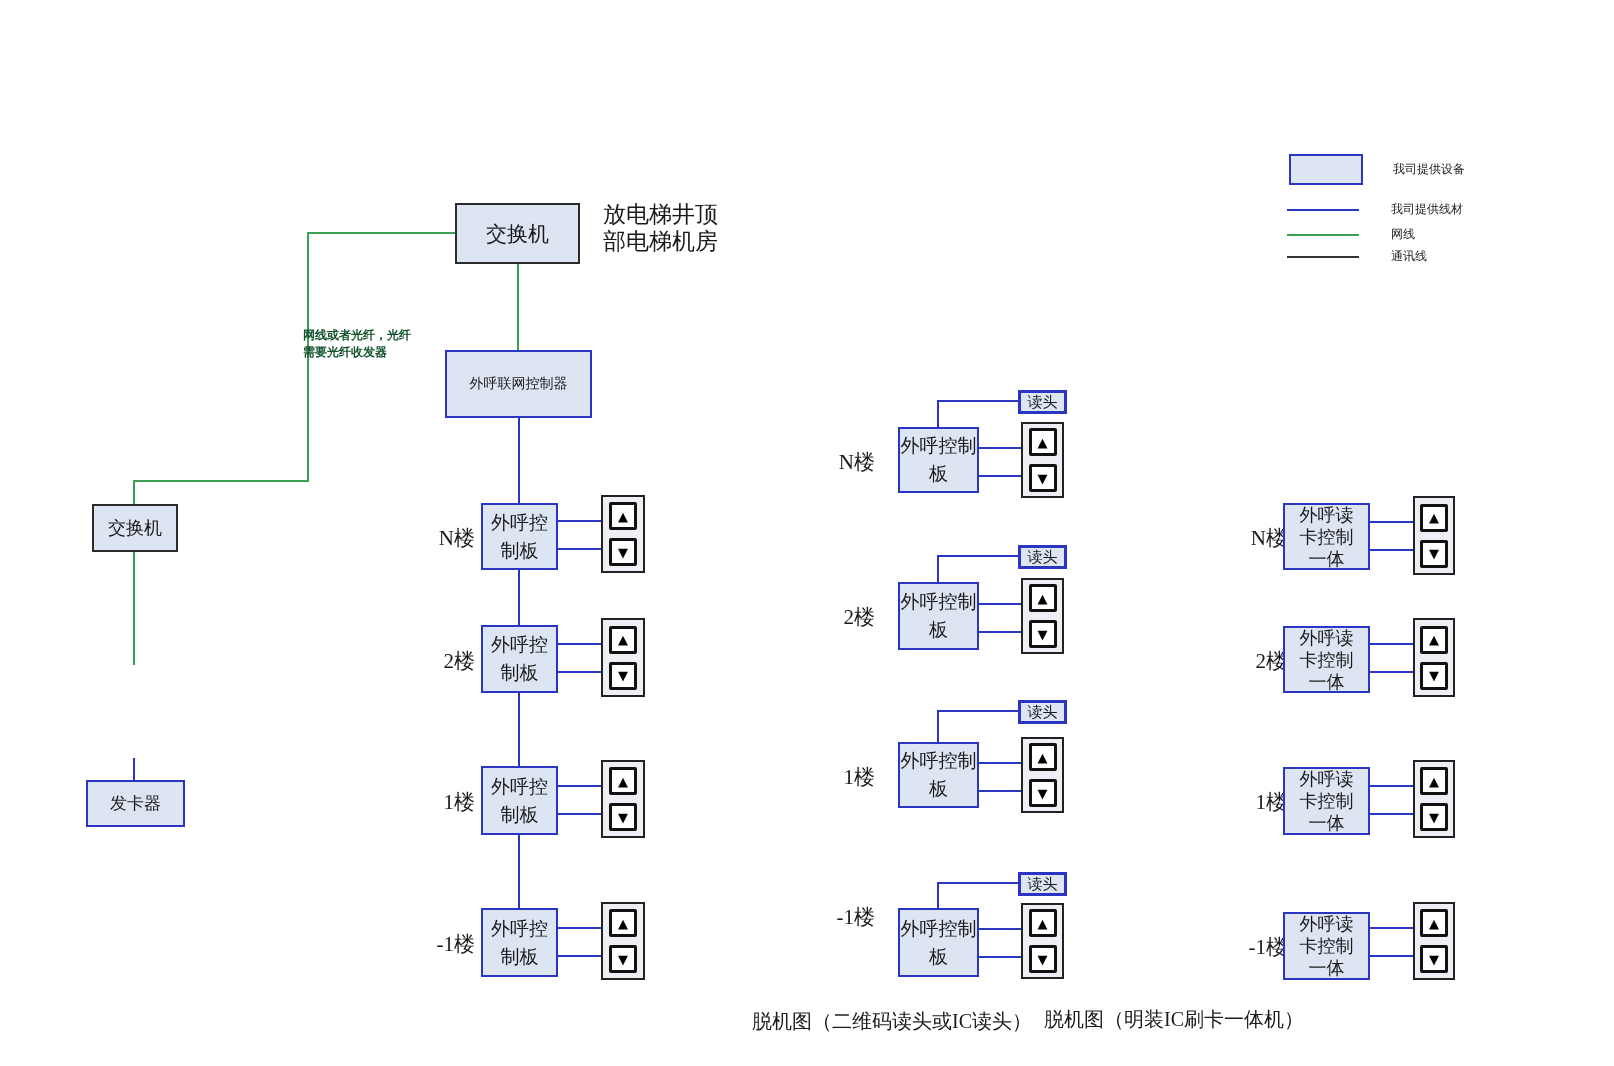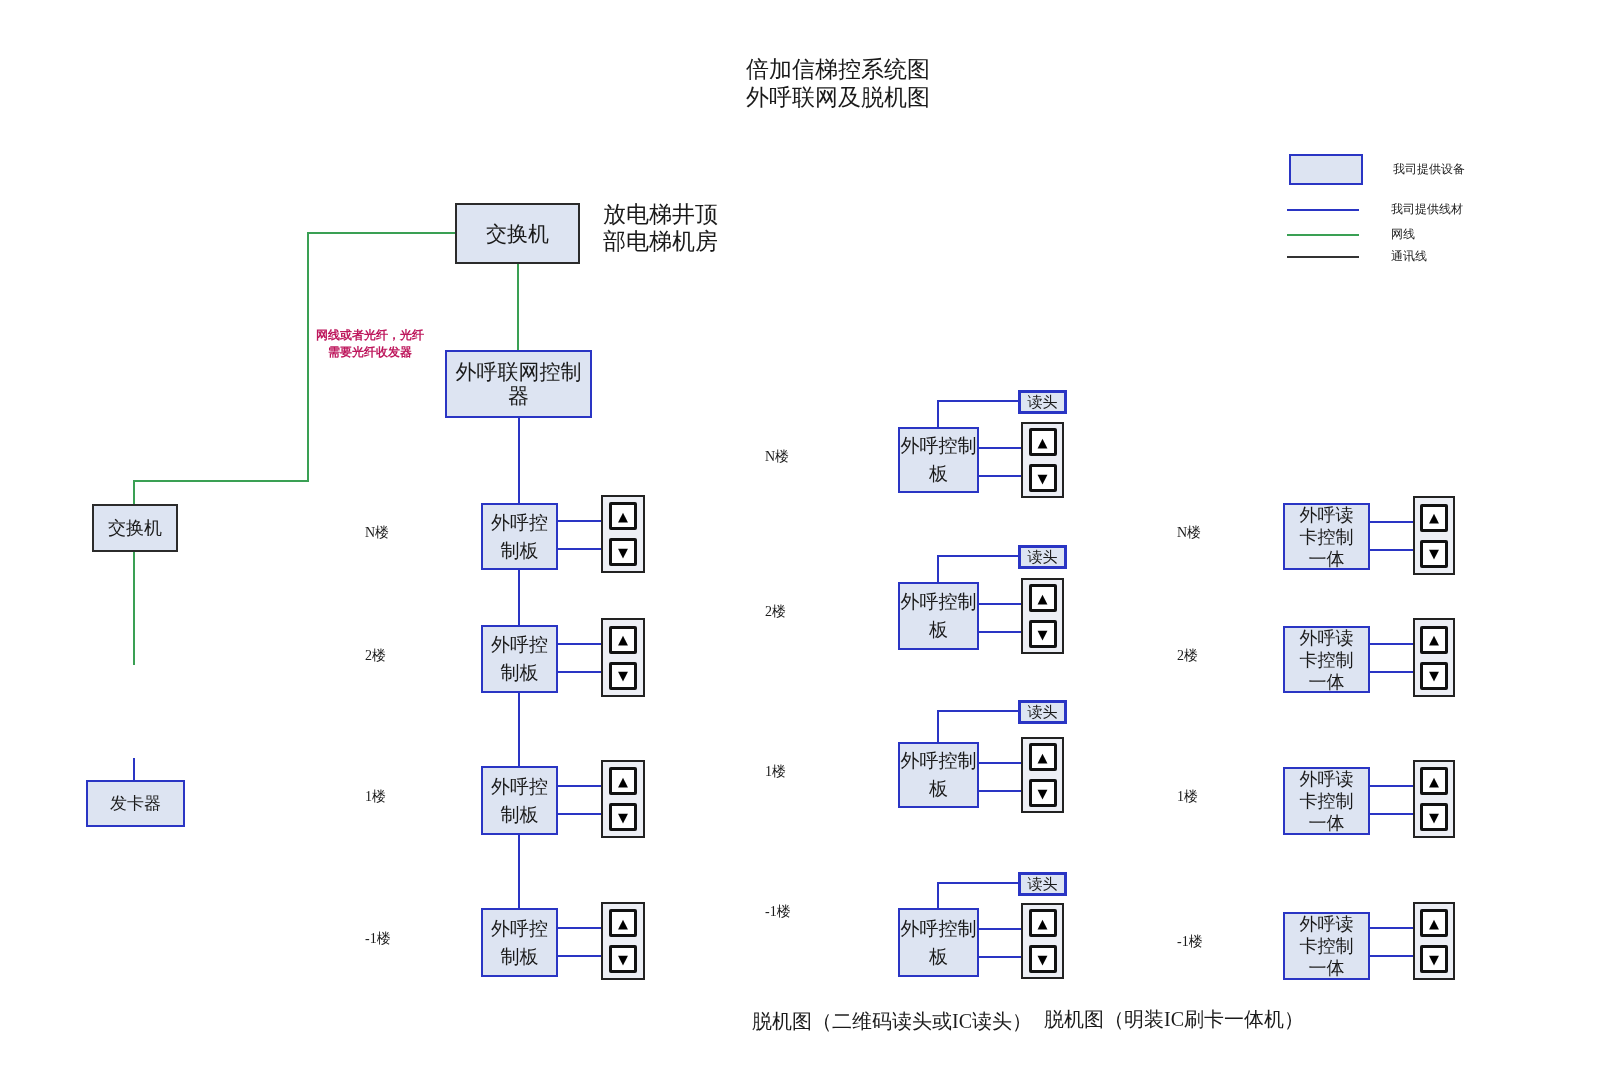--- a/index.html
+++ b/index.html
@@ -22,29 +22,29 @@
   .b-blue-thick{border:3px solid #2a35c4;}
   .panel{
     position:absolute;box-sizing:border-box;background:#edeff5;border:2px solid #222222;
     display:flex;flex-direction:column;align-items:center;justify-content:center;gap:8px;
   }
   .btn{
     width:28px;height:28px;box-sizing:border-box;background:#ffffff;border:3px solid #111111;
     border-radius:2px;display:flex;align-items:center;justify-content:center;
     font-size:13px;line-height:1;color:#000000;font-family:"DejaVu Sans",sans-serif;
   }
-  .floor-label{position:absolute;font-size:14px;text-align:left;width:110px;}
+  .floor-label{position:absolute;font-size:21px;text-align:right;width:110px;}
   .caption{position:absolute;font-size:20px;text-align:center;width:420px;white-space:nowrap;}
   .title{
     position:absolute;left:593px;top:56px;width:490px;text-align:center;
     font-size:23px;line-height:28px;
   }
   .note-small{
-    position:absolute;left:303px;top:327px;width:134px;text-align:center;
-    font-size:12px;font-weight:bold;line-height:17px;color:#be185d;
+    position:absolute;left:303px;top:327px;width:134px;text-align:left;
+    font-size:12px;font-weight:bold;line-height:17px;color:#14532d;
   }
   .big-note{
     position:absolute;left:603px;top:201px;width:120px;font-size:23px;line-height:27px;
     text-align:left;
   }
   .legend-label{position:absolute;font-size:12px;white-space:nowrap;margin-left:16px;}
   .legend-line{position:absolute;width:72px;height:0;border-top:2px solid;}
   .board-txt{font-size:19px;line-height:28px;}
   .aio-txt{font-size:18px;line-height:22px;padding:0 6px;}
 </style>
@@ -92,43 +92,39 @@
     <path class="ln ln-blue" d="M1370 522 H1413"></path>
     <path class="ln ln-blue" d="M1370 550 H1413"></path>
     <path class="ln ln-blue" d="M1370 644 H1413"></path>
     <path class="ln ln-blue" d="M1370 672 H1413"></path>
     <path class="ln ln-blue" d="M1370 786 H1413"></path>
     <path class="ln ln-blue" d="M1370 814 H1413"></path>
     <path class="ln ln-blue" d="M1370 928 H1413"></path>
     <path class="ln ln-blue" d="M1370 956 H1413"></path>
   </svg>
 
-  <div class="title">
-    <div>倍加信梯控系统图</div>
-    <div>外呼联网及脱机图</div>
-  </div>
 
   <div class="box b-blue" style="left:1289px;top:154px;width:74px;height:31px;"></div>
   <div class="legend-label" style="left:1377px;top:161px;">我司提供设备</div>
   <div class="legend-line" style="left:1287px;top:209px;border-color:#2a35c4;"></div>
   <div class="legend-label" style="left:1375px;top:201px;">我司提供线材</div>
   <div class="legend-line" style="left:1287px;top:234px;border-color:#3aa054;"></div>
   <div class="legend-label" style="left:1375px;top:226px;">网线</div>
   <div class="legend-line" style="left:1287px;top:256px;border-color:#333333;"></div>
   <div class="legend-label" style="left:1375px;top:248px;">通讯线</div>
 
   <div class="box b-black" style="left:455px;top:203px;width:125px;height:61px;font-size:21px;">交换机</div>
   <div class="big-note">放电梯井顶部电梯机房</div>
 
   <div class="note-small">
     <span style="display:block;">网线或者光纤，光纤</span>
     <span style="display:block;">需要光纤收发器</span>
   </div>
 
-  <div class="box b-blue" style="left:445px;top:350px;width:147px;height:68px;font-size:21px;line-height:24px;padding:0 4px;">外呼联网控制器</div>
+  <div class="box b-blue" style="left:445px;top:350px;width:147px;height:68px;font-size:14px;line-height:42px;padding:0 4px;">外呼联网控制器</div>
 
   <div class="box b-black" style="left:92px;top:504px;width:86px;height:48px;font-size:18px;">交换机</div>
   <div class="box b-blue" style="left:86px;top:780px;width:99px;height:47px;font-size:17px;">发卡器</div>
 
   <div class="floor-label" style="left:365px;top:524px;">N楼</div>
   <div class="box b-blue board-txt" style="left:481px;top:503px;width:77px;height:67px;">外呼控制板</div>
   <div class="panel" style="left:601px;top:495px;width:44px;height:78px;">
     <div class="btn">
         <span>▲</span>
       </div>

